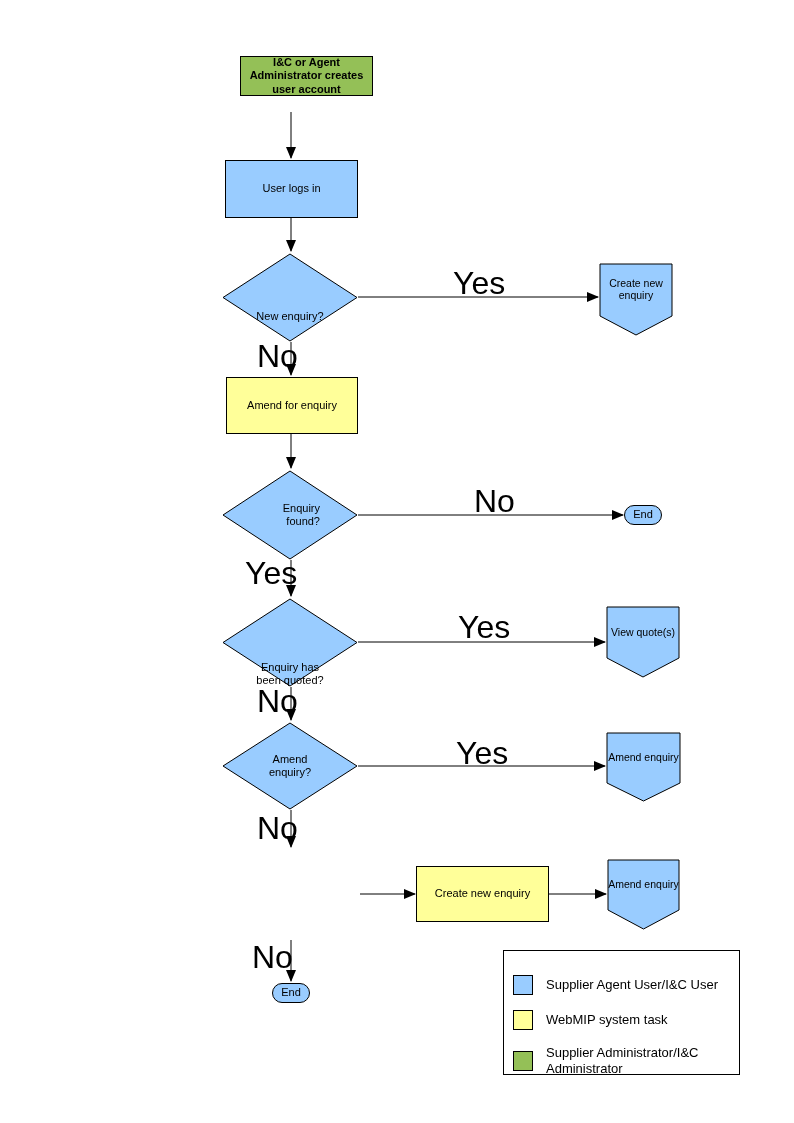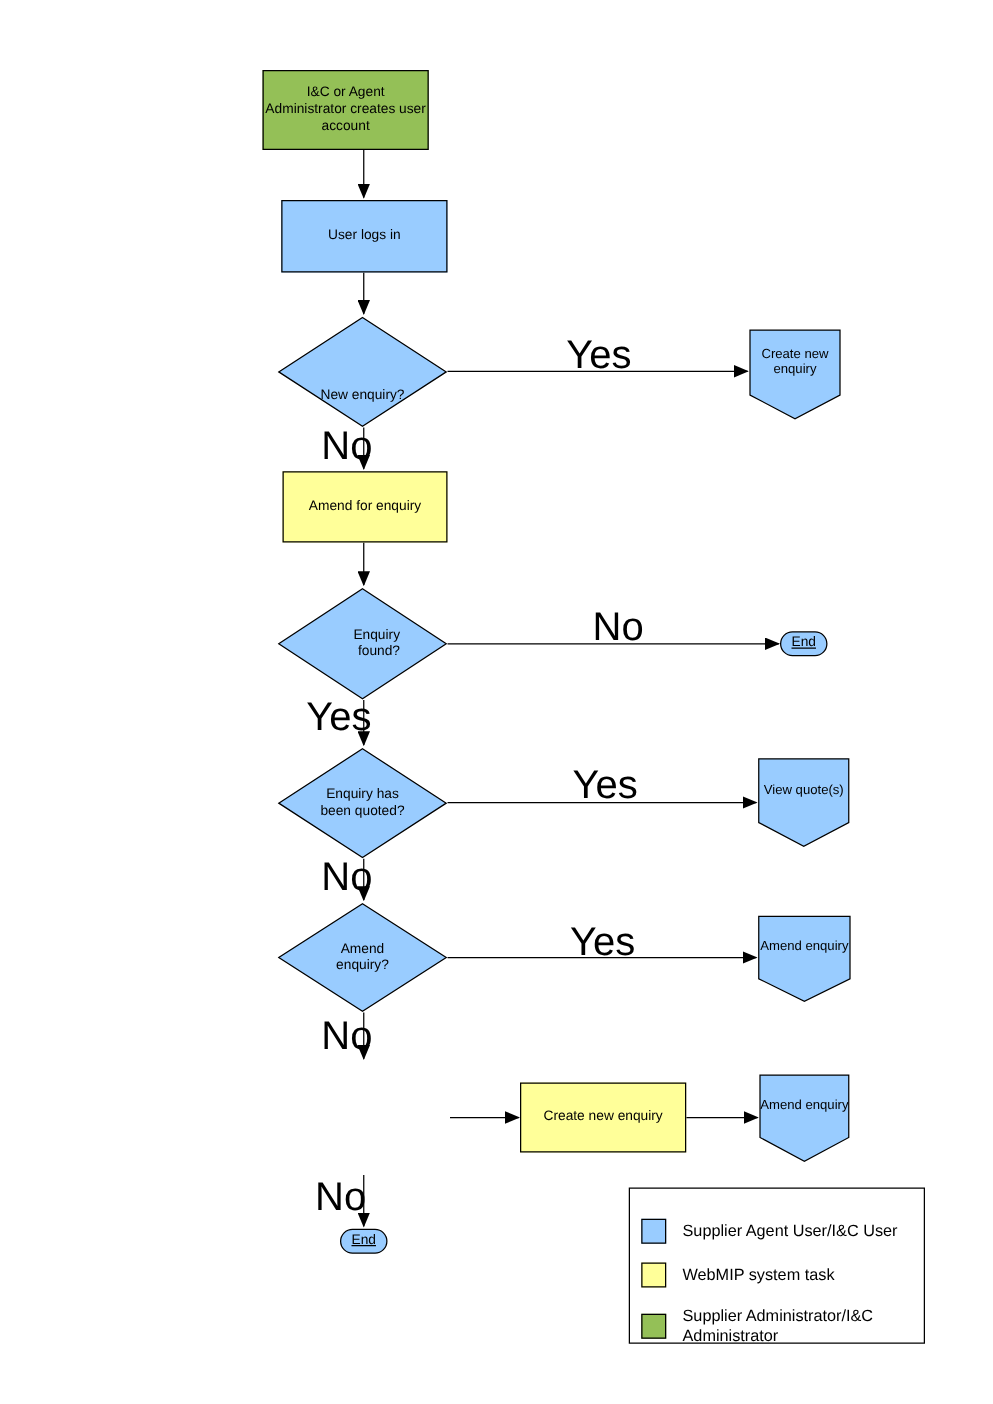--- a/index.html
+++ b/index.html
@@ -33,21 +33,20 @@
     position: absolute; left: 1px; right: 1px; top: 0; height: 72%;
     display: flex; align-items: center; justify-content: center;
     font-size: 10.5px; padding: 0;
   }
 
   .terminator {
     border: 1px solid #000;
     border-radius: 10px;
     box-sizing: border-box;
     font-size: 11px;
-    text-decoration: underline;
   }
 
   .edge-label {
     position: absolute;
     font-size: 32px;
     line-height: 1;
     white-space: nowrap;
   }
 
   .legend {
@@ -88,21 +87,21 @@
     <line x1="291" y1="560" x2="291" y2="596" marker-end="url(#arr)"></line>
     <line x1="358" y1="642" x2="605" y2="642" marker-end="url(#arr)"></line>
     <line x1="291" y1="687" x2="291" y2="720" marker-end="url(#arr)"></line>
     <line x1="358" y1="766" x2="605" y2="766" marker-end="url(#arr)"></line>
     <line x1="291" y1="810" x2="291" y2="847" marker-end="url(#arr)"></line>
     <line x1="360" y1="894" x2="415" y2="894" marker-end="url(#arr)"></line>
     <line x1="549" y1="894" x2="606" y2="894" marker-end="url(#arr)"></line>
     <line x1="291" y1="940" x2="291" y2="981" marker-end="url(#arr)"></line>
   </svg>
 
-  <div class="node process" style="left: 210px; top: 56px; width: 133px; height: 64px; background-color: rgb(148, 192, 87);">
+  <div class="node process" style="left: 240px; top: 56px; width: 133px; height: 40px; background-color: rgb(148, 192, 87); font-weight: bold;">
     <span class="node-label">I&amp;C or Agent Administrator creates user account</span>
   </div>
 
   <div class="node process" style="left: 225px; top: 160px; width: 133px; height: 58px; background-color: rgb(153, 204, 255);">
     <span class="node-label">User logs in</span>
   </div>
 
   <div class="node diamond" style="left:222px; top:253px; width:136px; height:89px;">
     <svg class="shape" viewBox="0 0 136 89" preserveAspectRatio="none">
       <polygon points="68,1 135,44.5 68,88 1,44.5" stroke="#000" stroke-width="1" fill="#99CCFF"></polygon>
@@ -125,21 +124,21 @@
     <svg class="shape" viewBox="0 0 136 90" preserveAspectRatio="none">
       <polygon points="68,1 135,45 68,89 1,45" stroke="#000" stroke-width="1" fill="#99CCFF"></polygon>
     </svg>
     <span class="node-label" style="max-width:60px;text-align:right;">Enquiry found?</span>
   </div>
 
   <div class="node terminator" style="left: 624px; top: 505px; width: 38px; height: 20px; background-color: rgb(153, 204, 255);">
     <span class="node-label">End</span>
   </div>
 
-  <div class="node diamond" style="left:222px; top:598px; width:136px; height:89px;">
+  <div class="node diamond" style="left:222px; top:598px; width:136px; height:89px;align-items:flex-end;">
     <svg class="shape" viewBox="0 0 136 89" preserveAspectRatio="none">
       <polygon points="68,1 135,44.5 68,88 1,44.5" stroke="#000" stroke-width="1" fill="#99CCFF"></polygon>
     </svg>
     <span class="node-label" style="max-width:84px;">Enquiry has been quoted?</span>
   </div>
 
   <div class="node diamond" style="left:222px; top:722px; width:136px; height:88px;">
     <svg class="shape" viewBox="0 0 136 88" preserveAspectRatio="none">
       <polygon points="68,1 135,44 68,87 1,44" stroke="#000" stroke-width="1" fill="#99CCFF"></polygon>
     </svg>

